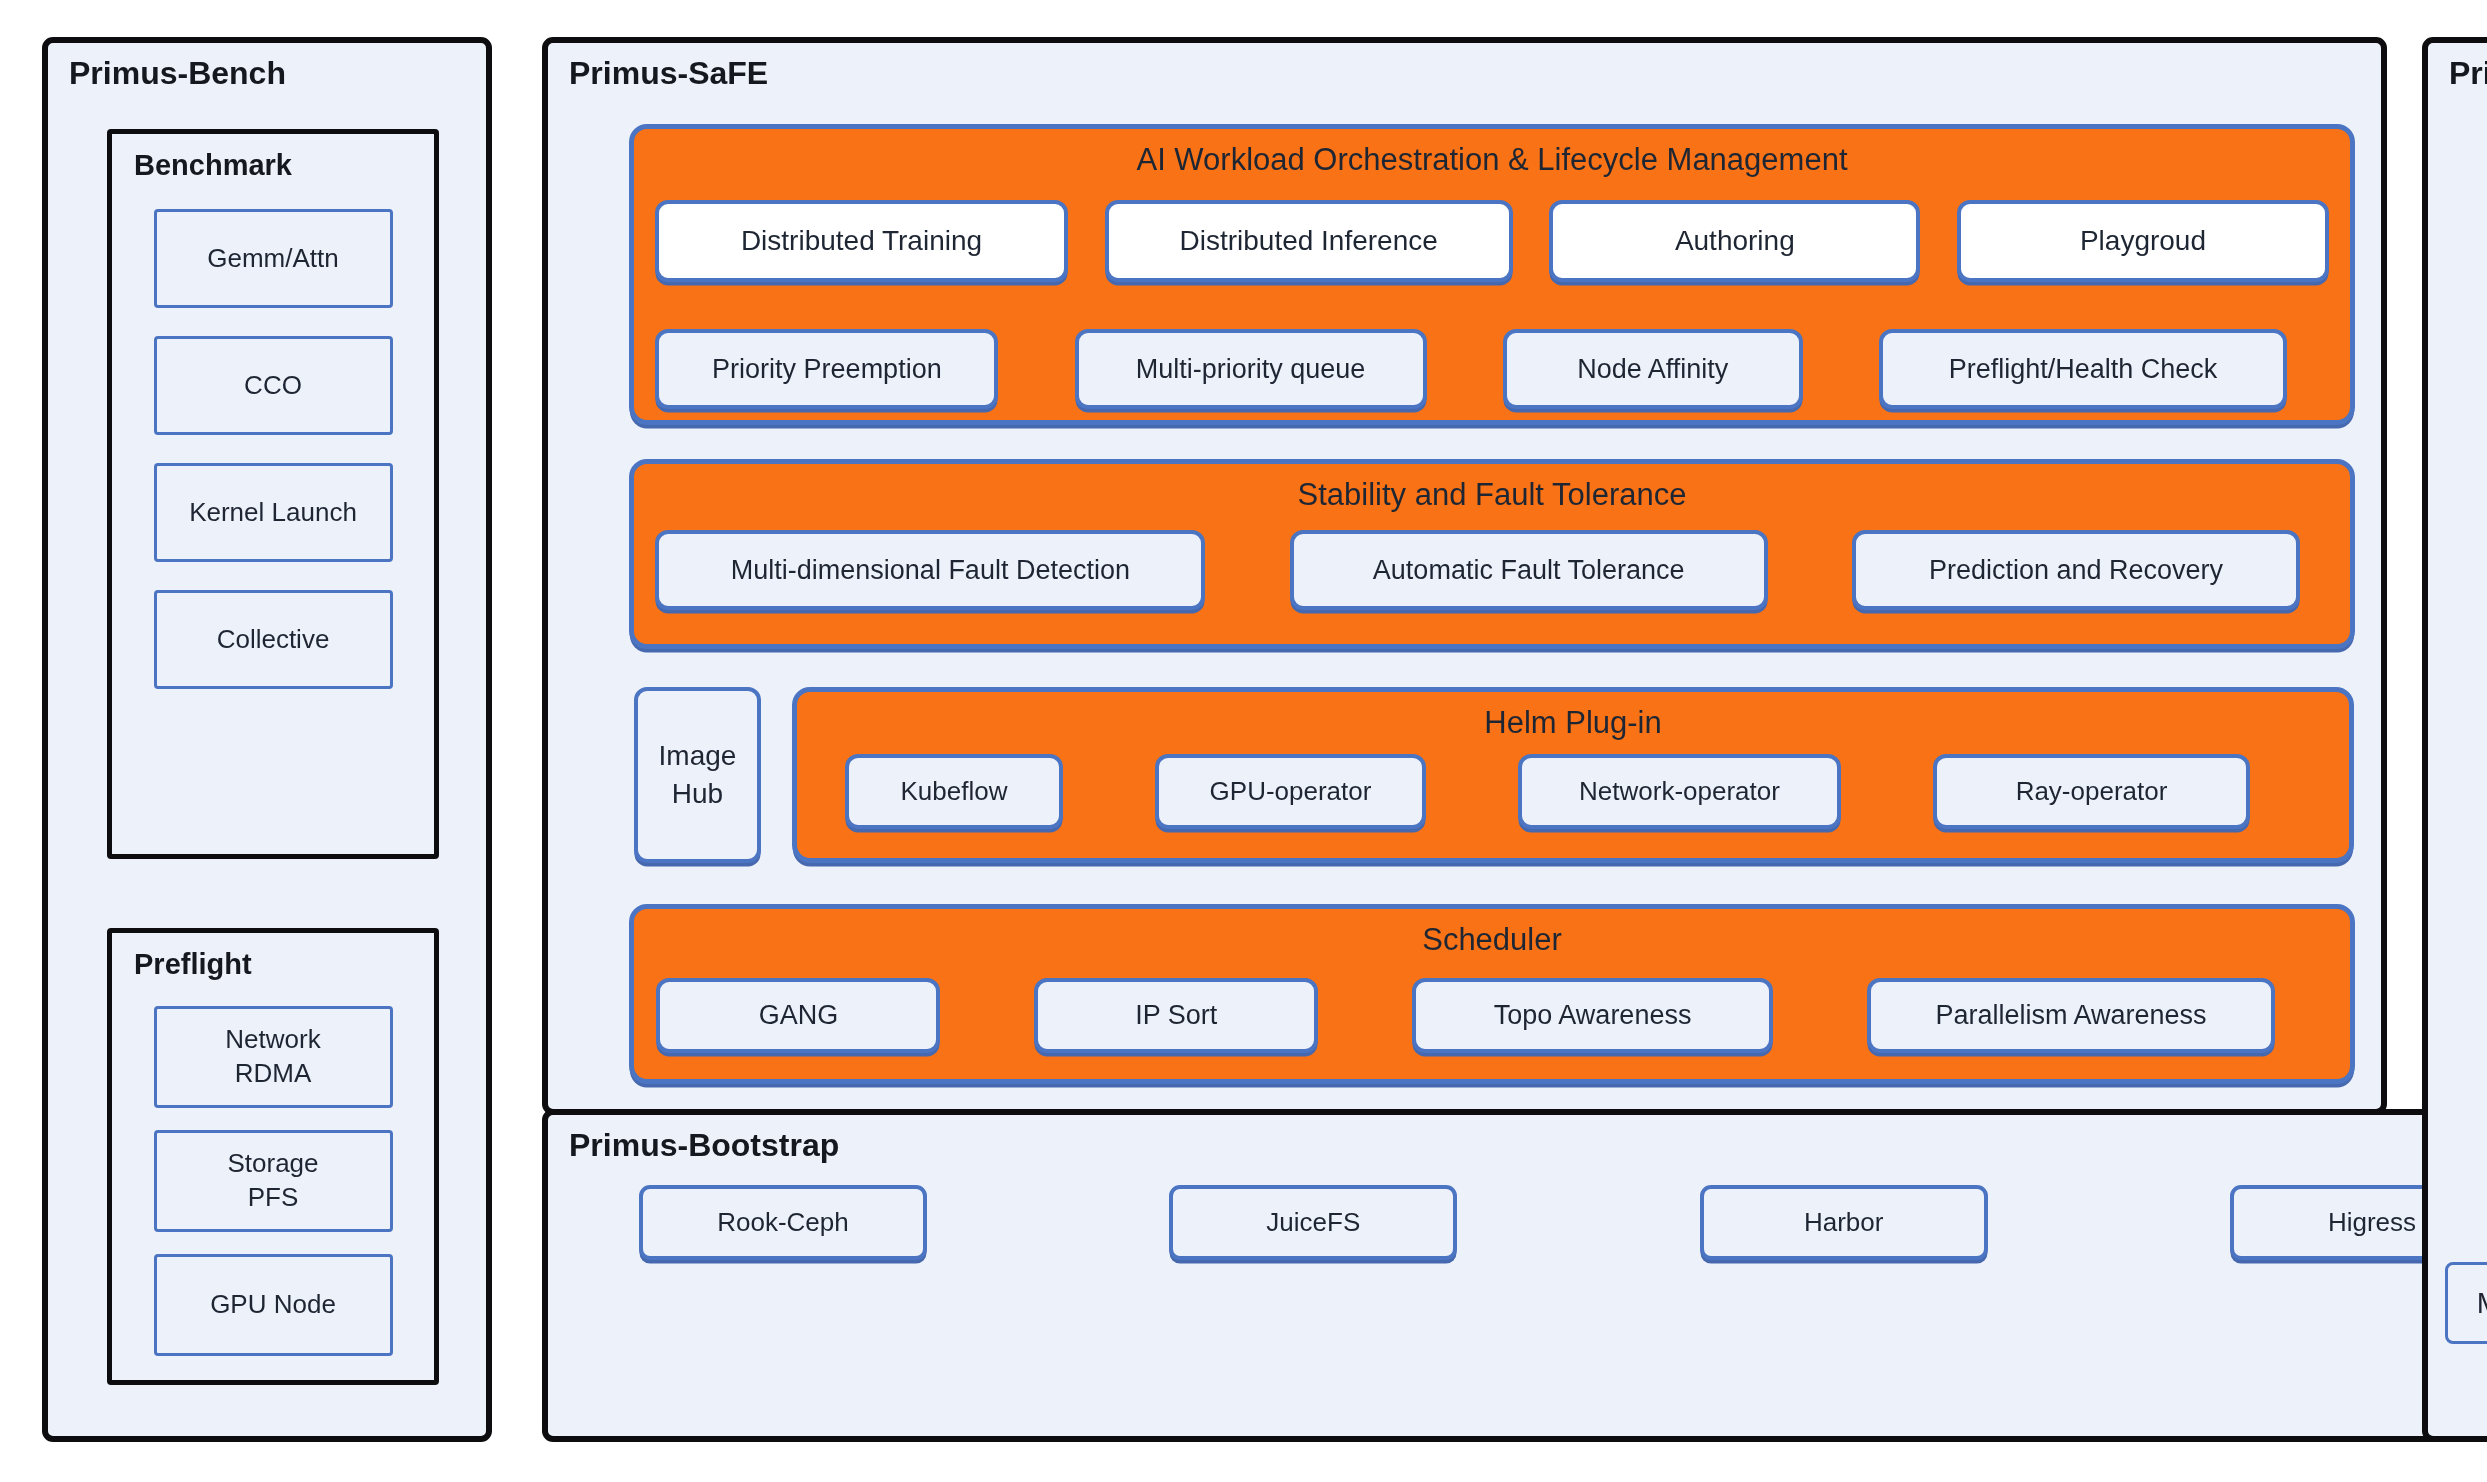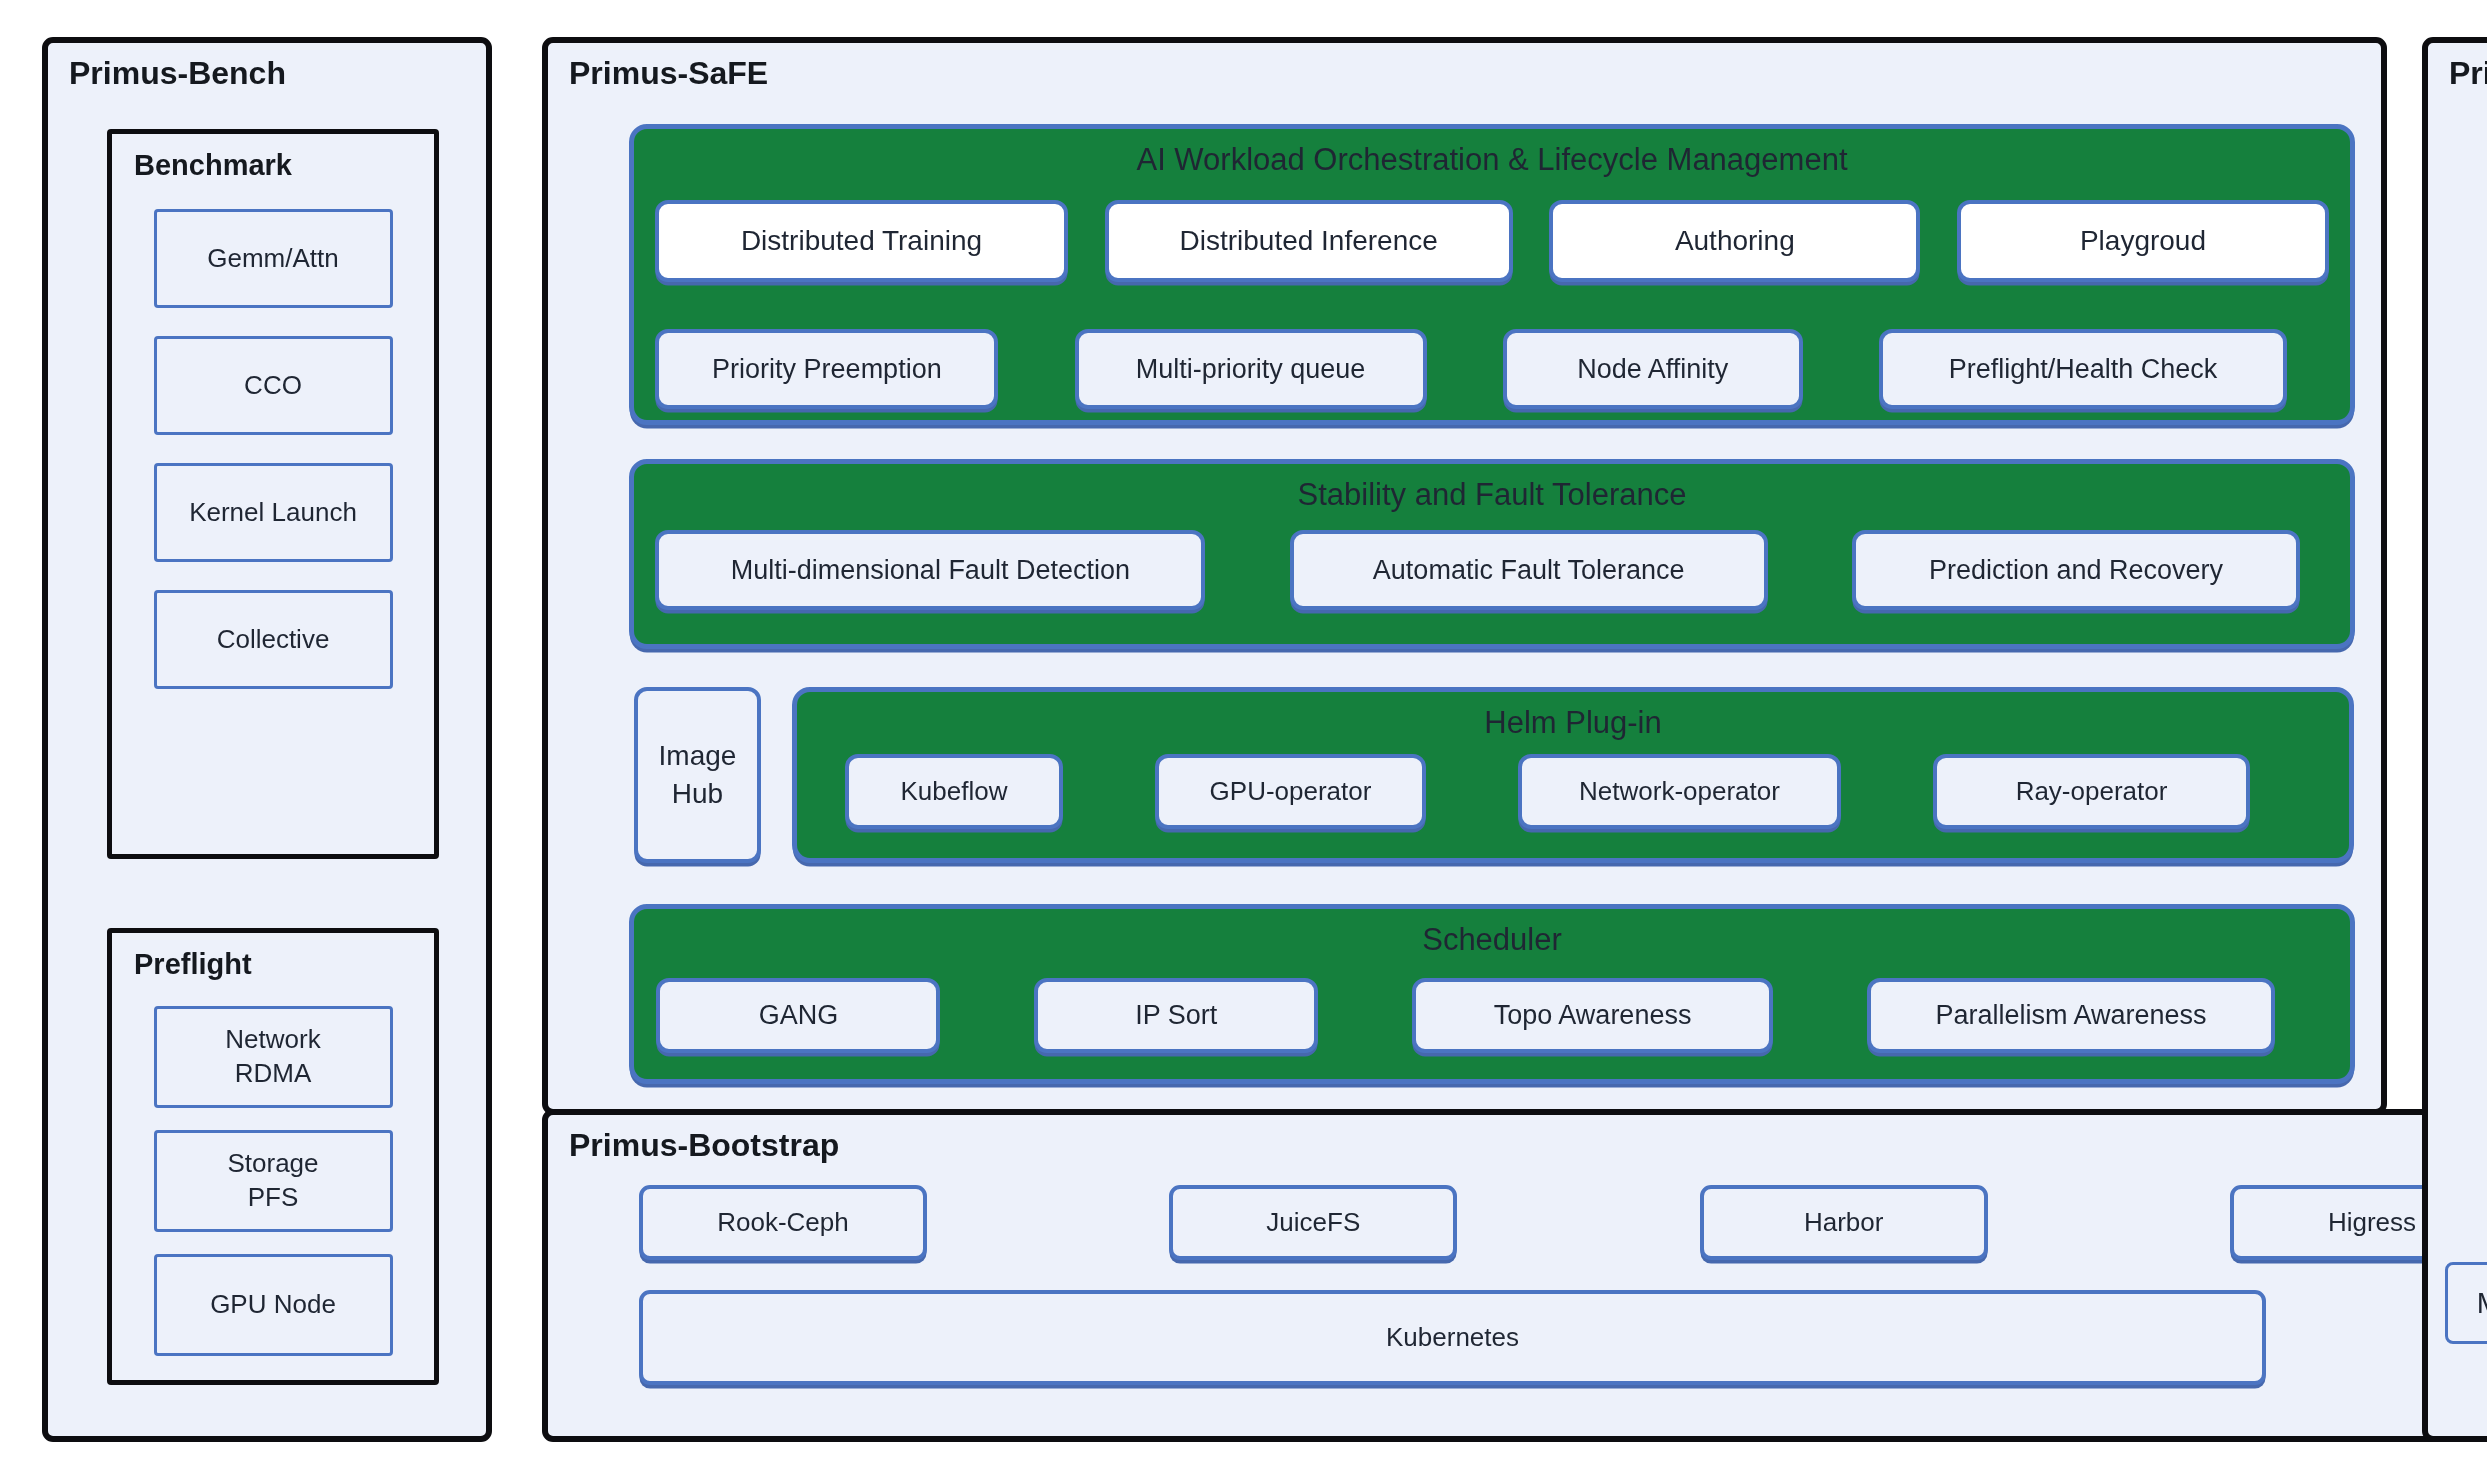--- a/index.html
+++ b/index.html
@@ -22,21 +22,21 @@
   .sub-title{margin:15px 0 0 22px;font-size:29px;font-weight:700;color:#15191F;}
   .stack{display:flex;flex-direction:column;align-items:center;}
   .benchmark .stack{margin-top:27px;gap:28px;}
   .preflight .stack{margin-top:25px;gap:22px;}
   .cell{width:239px;min-height:99px;border:3px solid #4B74C2;border-radius:4px;background:#EDF1FA;
         display:flex;align-items:center;justify-content:center;text-align:center;
         font-size:26px;line-height:1.3;white-space:pre-line;box-sizing:border-box;}
   .preflight .cell{min-height:102px;}
 
   
-  .section{position:absolute;border:5px solid #4B74C2;border-radius:18px;background:#15803d;
+  .section{position:absolute;border:5px solid #4B74C2;border-radius:18px;background:#f97316;
            box-sizing:border-box;box-shadow:0 4.5px 0 -1px #4668AE;}
   .sec-title{text-align:center;font-size:31px;margin-top:13px;}
   .btn-row{display:flex;justify-content:space-between;align-items:center;}
   .btn{border:4px solid #4B74C2;border-radius:13px;background:#EDF1FA;box-sizing:border-box;
        display:flex;align-items:center;justify-content:center;text-align:center;
        font-size:28px;height:82px;box-shadow:0 4px 0 -0.5px #4668AE;}
   .btn.white{background:#FFFFFF;}
 
   .sec-ai{left:81px;top:81px;width:1726px;height:301px;}
   .row1{margin-top:22px;padding:0 21px;}
@@ -160,21 +160,20 @@
   </section>
 
   <section class="panel boot">
     <div class="panel-title">Primus-Bootstrap</div>
     <div class="btn-row boot-row">
       <div class="btn w-rc">Rook-Ceph</div>
       <div class="btn w-jf">JuiceFS</div>
       <div class="btn w-hb">Harbor</div>
       <div class="btn w-hg">Higress</div>
     </div>
-    <div class="kube">Kubernetes</div>
   </section>
 
   <section class="panel lens">
     <div class="panel-title">Primus-Lens</div>
 
     <div class="btn-row lens-bottom">
       <div class="btn w-me">Metrics</div>
 
     </div>
   </section>

